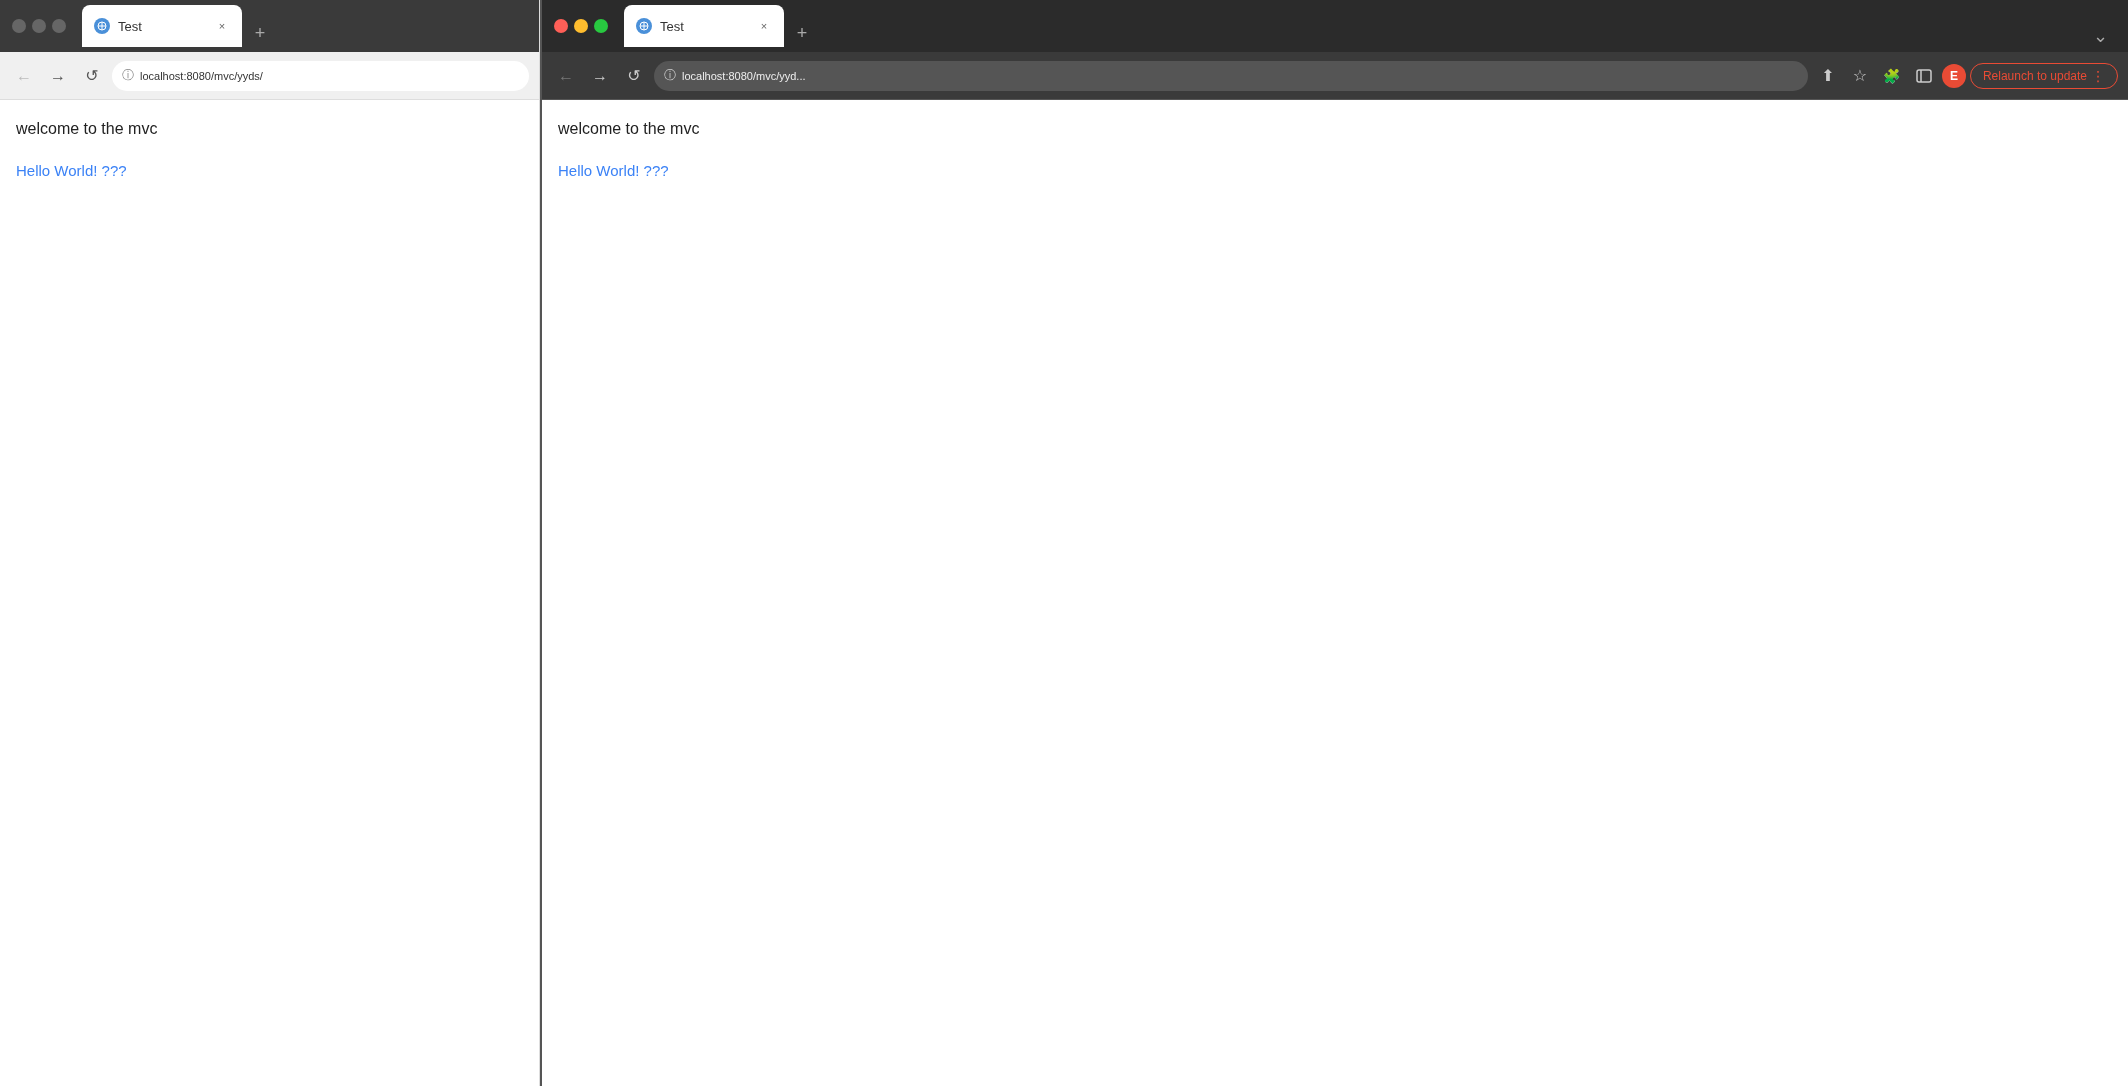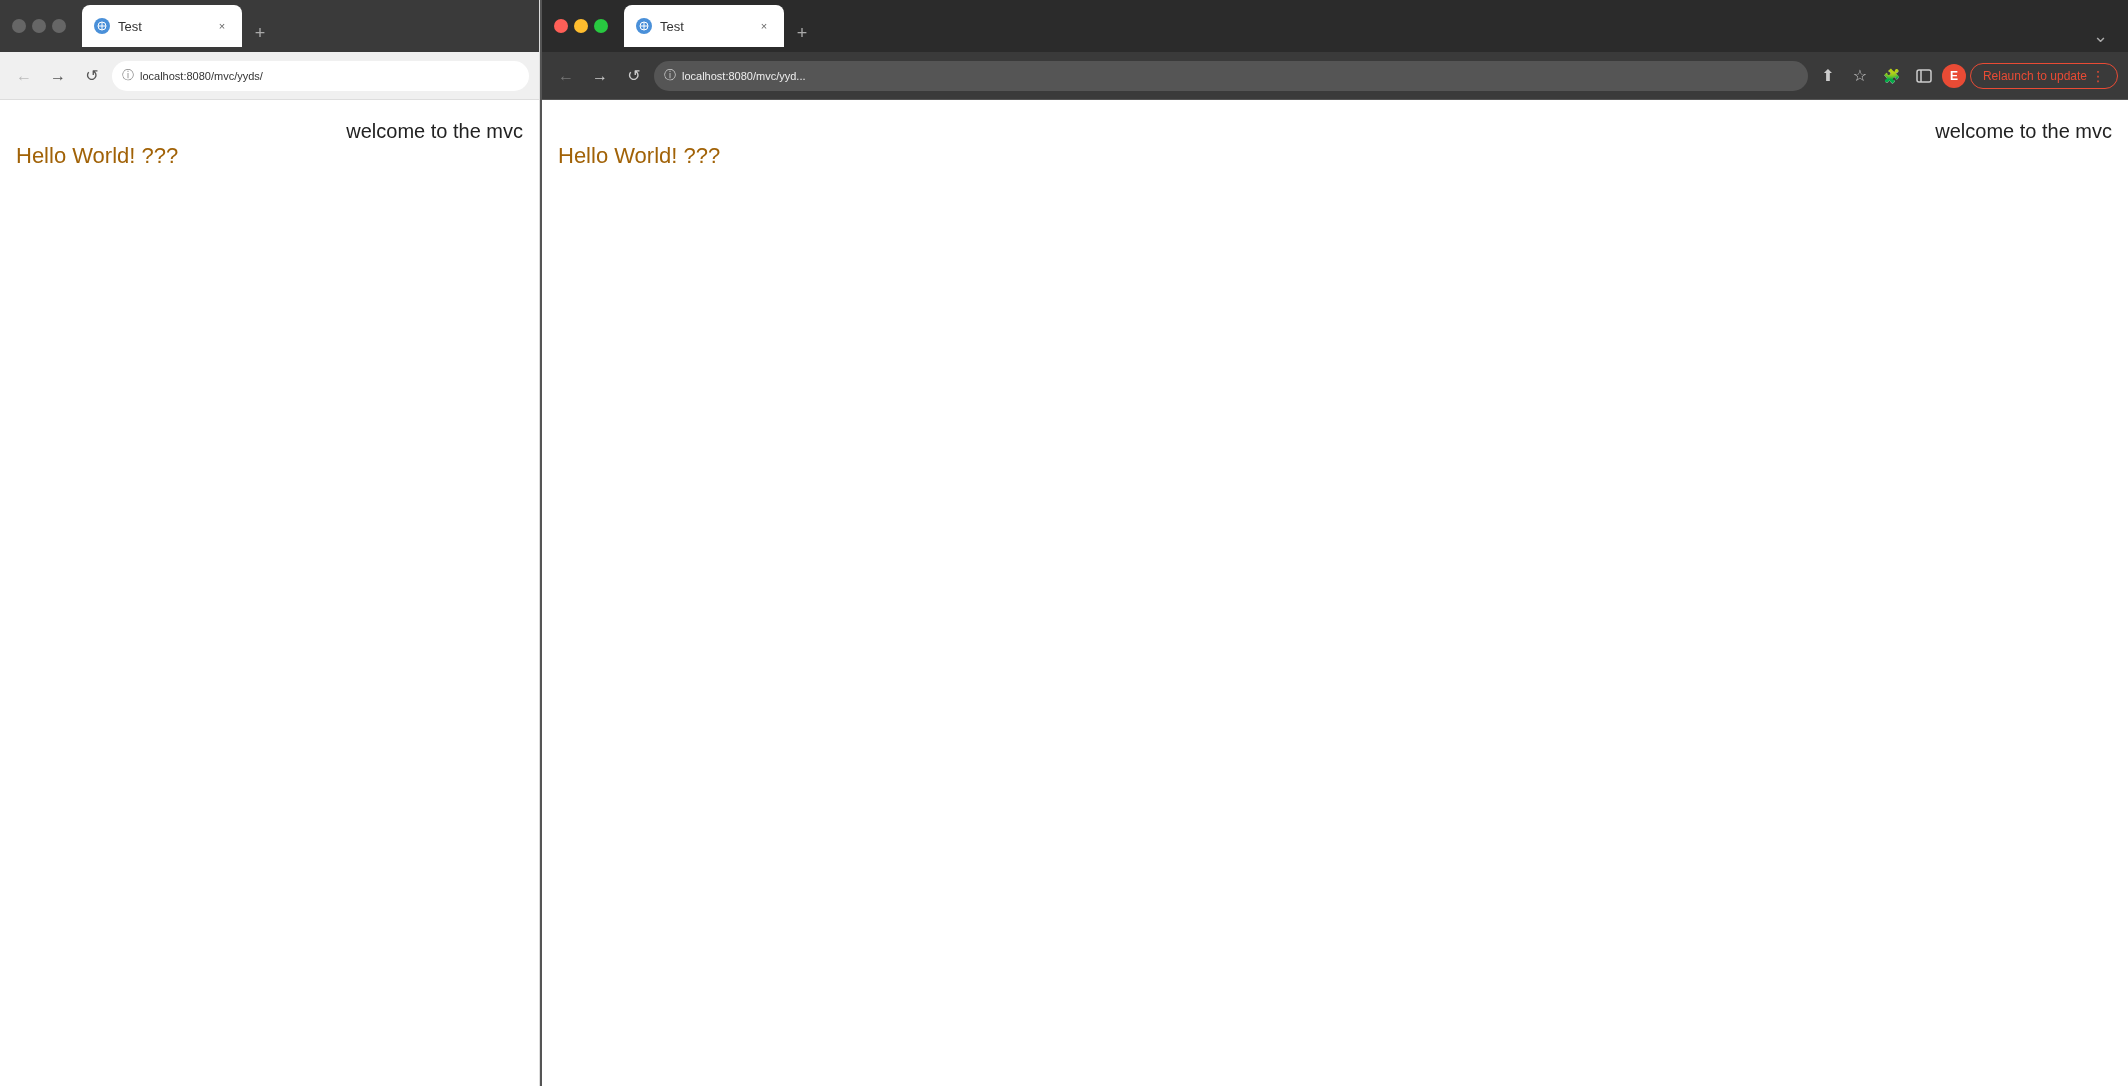--- a/index.html
+++ b/index.html
@@ -248,28 +248,28 @@
 
     
     .page-content {
       flex: 1;
       background: #fff;
       padding: 20px 16px;
       overflow: hidden;
     }
 
     .page-line1 {
-      font-size: 20px;
+      font-size: 16px;
       color: #222;
-      text-align: right;
+      margin-bottom: 24px;
     }
 
     .page-line2 {
-      font-size: 22px;
-      color: #a16207;
+      font-size: 15px;
+      color: #3b82f6;
     }
 
     
     .divider {
       width: 2px;
       background: #555;
       height: 1086px;
       flex-shrink: 0;
     }
 

